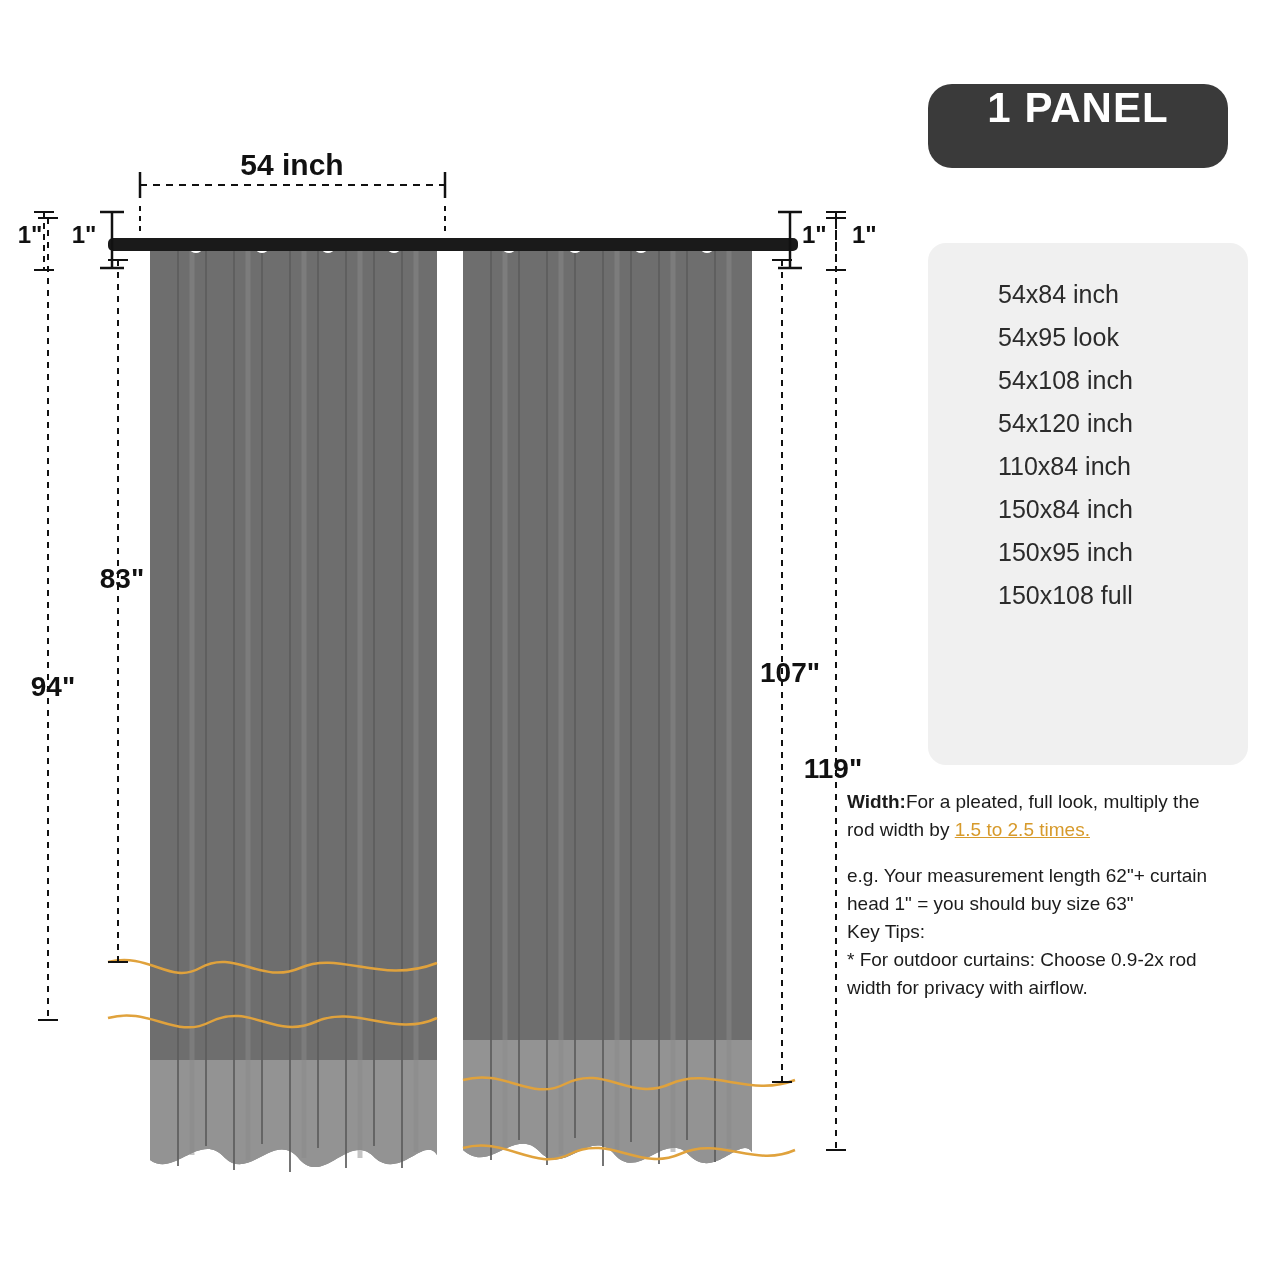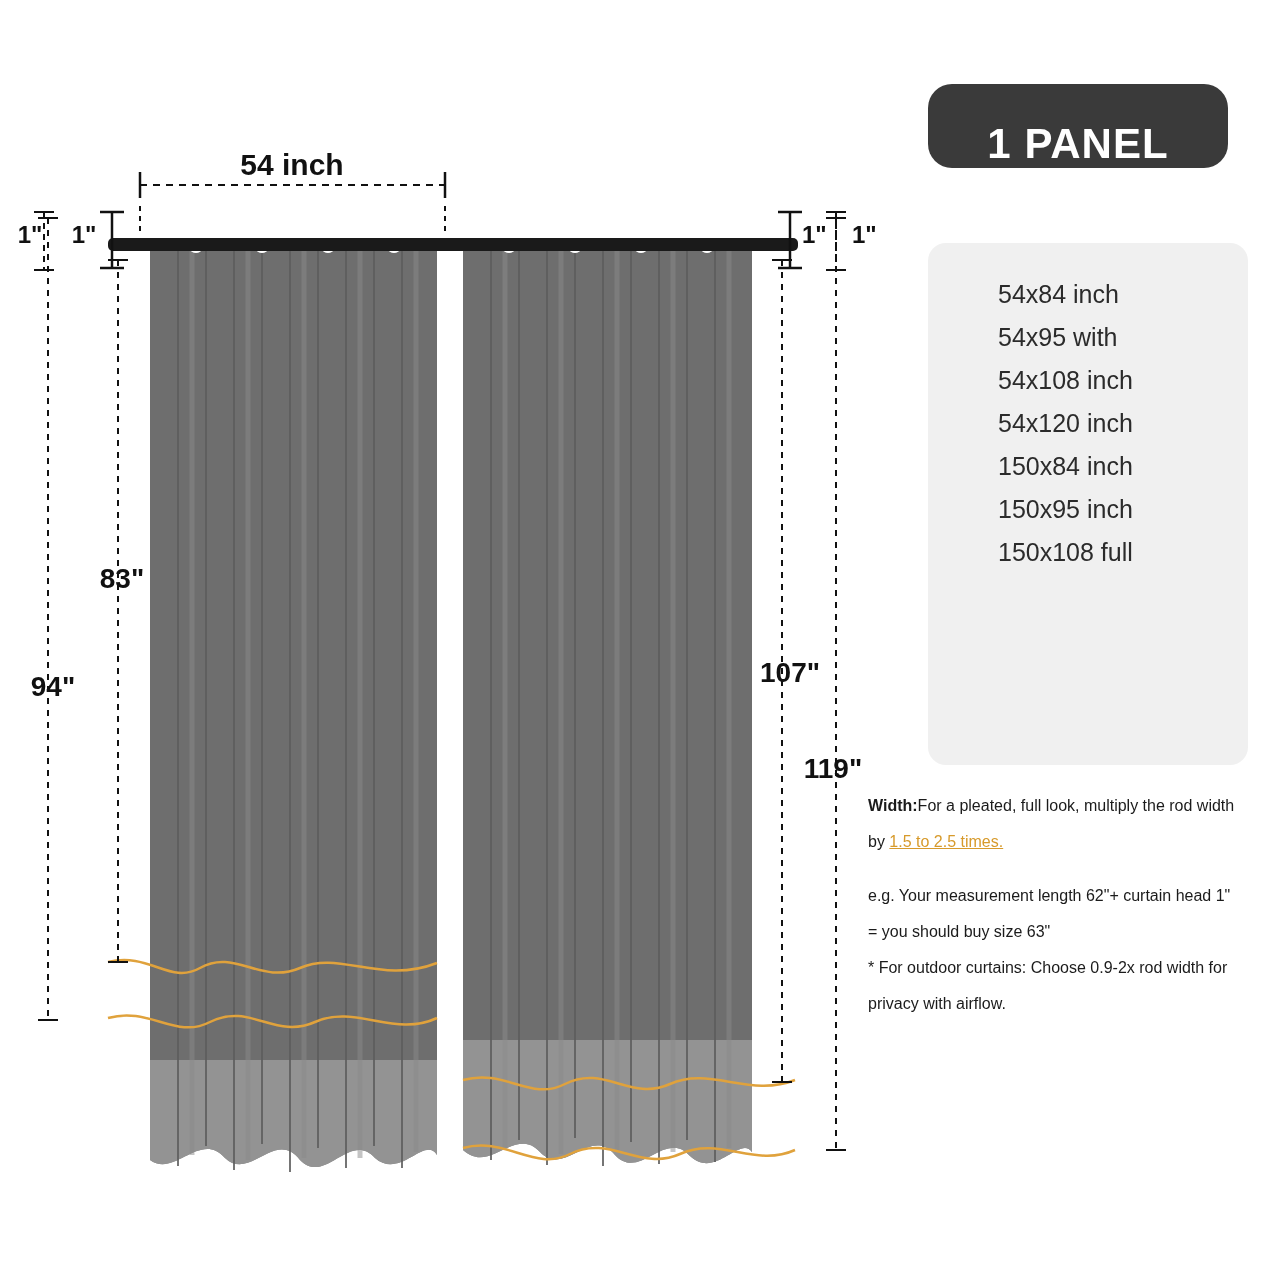--- a/index.html
+++ b/index.html
@@ -7,39 +7,39 @@
     width:1280px;height:1280px;background:#ffffff;
     font-family:"Liberation Sans", sans-serif;
     position:relative;overflow:hidden;color:#1a1a1a;
   }
   .canvas{position:absolute;inset:0;}
 
   
   .badge{
     position:absolute;left:928px;top:84px;width:300px;height:84px;
     background:#3a3a3a;border-radius:24px;
-    display:flex;align-items:flex-end;justify-content:center;
+    display:flex;align-items:flex-start;justify-content:center;
     color:#ffffff;font-size:42px;font-weight:bold;letter-spacing:1px;
   }
 
   
   .sizes{
     position:absolute;left:928px;top:243px;width:320px;height:522px;
     background:#f0f0f0;border-radius:18px;
     padding:30px 0 0 0;box-sizing:border-box;
   }
   .sizes div{
     font-size:25px;color:#2b2b2b;line-height:43px;padding-left:70px;
     white-space:nowrap;
   }
 
   
   .notes{
-    position:absolute;left:868px;top:788px;width:368px;
-    font-size:16px;line-height:36px;color:#1b1b1b;
+    position:absolute;left:847px;top:788px;width:368px;
+    font-size:19px;line-height:28px;color:#1b1b1b;
   }
   .notes p{margin:0 0 18px 0;}
   .notes .lastgrp p{margin:0;}
   .hl{color:#d79a2b;text-decoration:underline;}
   .bold{font-weight:bold;}
 
   
   svg.draw{position:absolute;left:0;top:0;width:900px;height:1280px;}
 
   .lbl{font-family:"Liberation Sans", sans-serif;font-weight:bold;fill:#111;}
@@ -209,31 +209,33 @@
     <text class="lbl" x="790" y="682" font-size="28" text-anchor="middle">107"</text>
     <text class="lbl" x="833" y="778" font-size="28" text-anchor="middle">119"</text>
   </svg>
 
   <div class="badge">
     <span>1 PANEL</span>
   </div>
 
   <div class="sizes">
     <div>54x84 inch</div>
-    <div>54x95 with</div>
+    <div>54x95 look</div>
     <div>54x108 inch</div>
     <div>54x120 inch</div>
+    <div>110x84 inch</div>
     <div>150x84 inch</div>
     <div>150x95 inch</div>
     <div>150x108 full</div>
   </div>
 
   <div class="notes">
     <p><span class="bold">Width:</span><span>For a pleated, full look, multiply the rod width by </span><span class="hl">1.5 to 2.5 times.</span></p>
 
 
     <div class="lastgrp">
       <p>e.g. Your measurement length 62"+ curtain head 1" = you should buy size 63"</p>
+      <p>Key Tips:</p>
       <p>* For outdoor curtains: Choose 0.9-2x rod width for privacy with airflow.</p>
     </div>
   </div>
 
 </div>
 
 </body></html>

